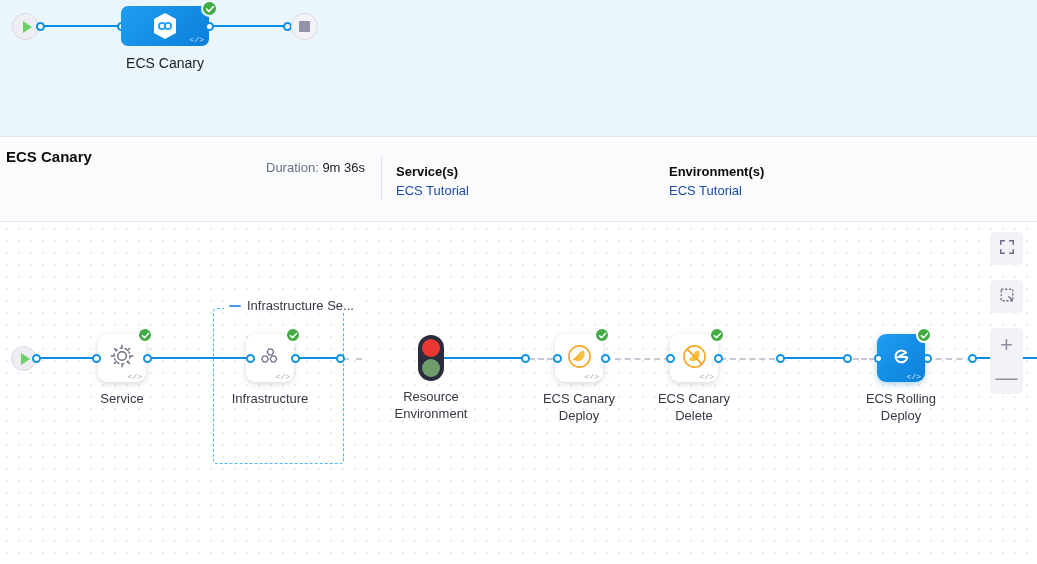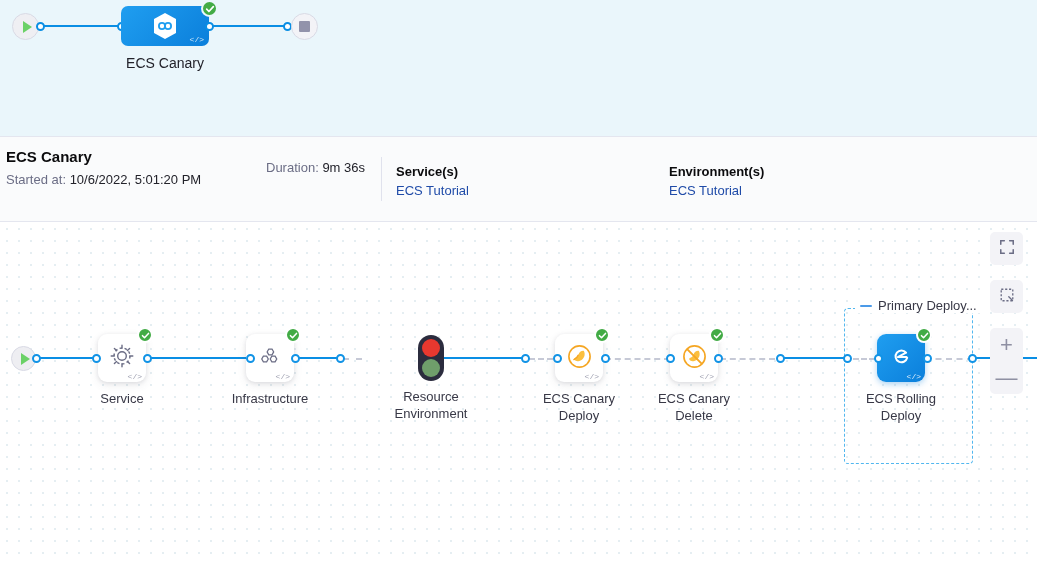--- a/index.html
+++ b/index.html
@@ -251,24 +251,20 @@
   <div class="mini-stop">
     <div class="stop-sq"></div>
   </div>
 
   <div class="mini-label">ECS Canary</div>
 </div>
 
 <div class="details">
   <div class="det-title">ECS Canary</div>
 
-  <div class="det-started">
-    <span class="k">Started at</span><span class="k">:</span>
-    <span>10/6/2022, 5:01:20 PM</span>
-  </div>
 
   <div class="det-duration">
     <span class="k">Duration</span><span class="k">:</span>
     <span>9m 36s</span>
   </div>
 
   <div class="det-sep"></div>
 
   <div class="det-col svc">
     <div class="h">Service(s)</div>
@@ -276,28 +272,28 @@
   </div>
 
   <div class="det-col env">
     <div class="h">Environment(s)</div>
     <div class="v">ECS Tutorial</div>
   </div>
 </div>
 
 <div class="canvas">
 
-
-
-  <div class="group" style="left:844px; top:86px; width:129px; height:156px;">
+  <div class="group" style="left:213px; top:86px; width:131px; height:156px;">
     <div class="group-label">
       <span class="group-dash"></span>
-      <span>Primary Deploy...</span>
-    </div>
-  </div>
+      <span>Infrastructure Se...</span>
+    </div>
+  </div>
+
+
 
   <div class="link" style="left:32px; top:135px; width:64px;"></div>
   <div class="link" style="left:148px; top:135px; width:190px;"></div>
   <div class="link dotted" style="left:343px; top:136px; width:19px;"></div>
   <div class="link" style="left:295px; top:135px; width:48px;"></div>
   <div class="link" style="left:221px; top:135px; width:30px;"></div>
   <div class="link" style="left:443px; top:135px; width:85px;"></div>
   <div class="link dotted" style="left:529px; top:136px; width:33px;"></div>
   <div class="link dotted" style="left:605px; top:136px; width:65px;"></div>
   <div class="link dotted" style="left:720px; top:136px; width:55px;"></div>

